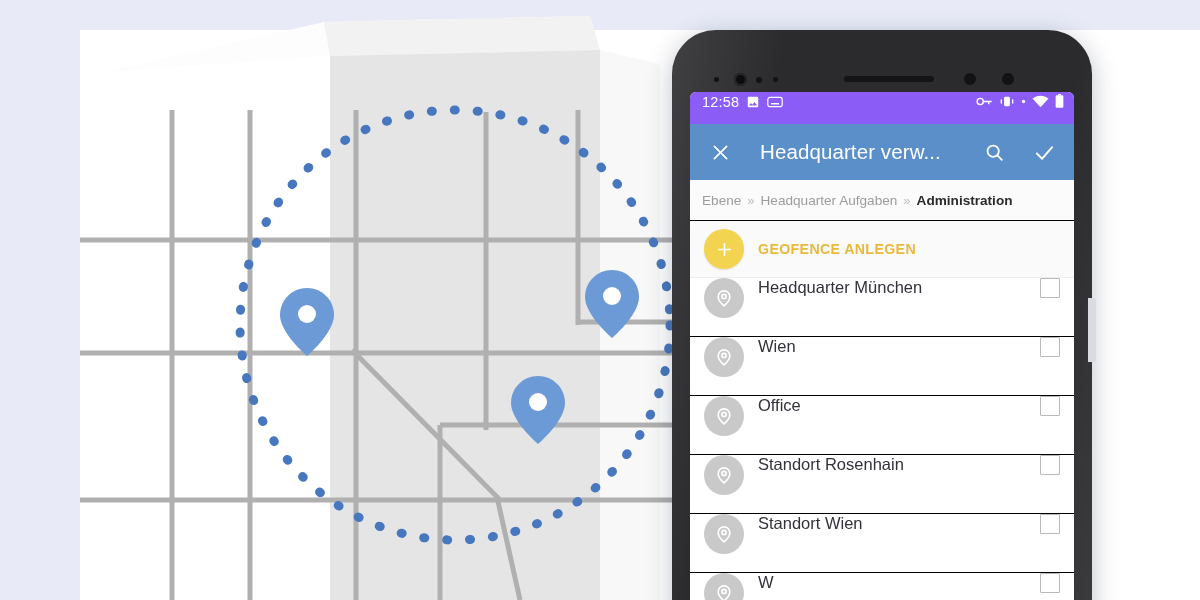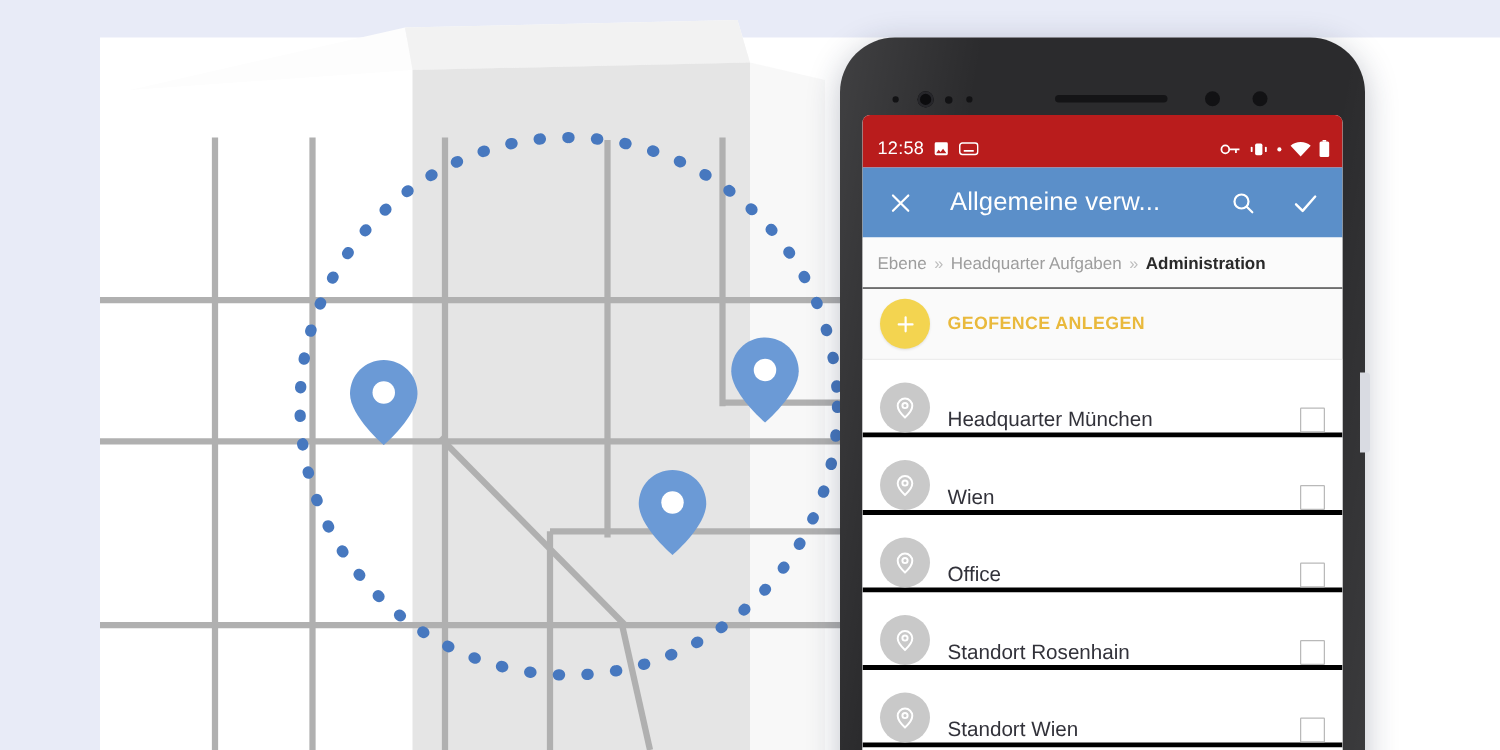--- a/index.html
+++ b/index.html
@@ -77,23 +77,23 @@
     left: 18px; top: 62px;
     width: 384px; height: 538px;
     background: #ffffff;
     overflow: hidden;
     border-radius: 6px 6px 0 0;
   }
 
   
   .status-bar {
     height: 30px;
-    background: #b91c1c;
-    display: flex; align-items: center;
-    padding: 12px 10px 0 12px;
+    background: #8b5cf6;
+    display: flex; align-items: flex-start;
+    padding: 2px 10px 0 12px;
     color: #ffffff;
     font-size: 14px;
     gap: 8px;
   }
   .status-time { font-size: 14.5px; letter-spacing: .2px; font-weight: 400; }
   .status-left { display:flex; align-items:center; gap:7px; }
   .status-right { margin-left:auto; display:flex; align-items:center; gap:6px; }
   .si { display:inline-flex; align-items:center; }
 
   
@@ -154,24 +154,24 @@
     font-size: 14.2px;
     font-weight: 700;
     letter-spacing: .35px;
     text-align: center;
   }
 
   
   .geo-list { background:#fff; }
   .geo-row {
     height: 58px;
-    display:flex; align-items:flex-end;
+    display:flex; align-items:flex-start;
     padding: 0 14px;
     gap: 14px;
-    border-bottom: 4px solid #000000;
+    border-bottom: 1px solid #000000;
     background:#fff;
     cursor:pointer;
   }
   .pin-avatar {
     width: 40px; height: 40px; border-radius:50%;
     background: #c9c9c9;
     display:flex; align-items:center; justify-content:center;
     flex:none;
   }
   .geo-name {
@@ -323,21 +323,21 @@
         </div>
       </div>
 
       <div class="app-bar">
         <div class="ab-icon">
           <svg width="21" height="21" viewBox="0 0 24 24" fill="none" stroke="#fff" stroke-width="2" stroke-linecap="round">
             <line x1="5" y1="5" x2="19" y2="19"></line>
               <line x1="19" y1="5" x2="5" y2="19"></line>
           </svg>
         </div>
-        <div class="app-bar-title">Allgemeine verw...</div>
+        <div class="app-bar-title">Headquarter verw...</div>
         <div class="ab-icon">
           <svg width="21" height="21" viewBox="0 0 24 24" fill="none" stroke="#fff" stroke-width="2" stroke-linecap="round">
             <circle cx="10.5" cy="10.5" r="6.4"></circle>
               <line x1="15.3" y1="15.3" x2="20.4" y2="20.4"></line>
           </svg>
         </div>
         <div class="ab-icon" style="margin-left:12px">
           <svg width="23" height="23" viewBox="0 0 24 24" fill="none" stroke="#fff" stroke-width="2" stroke-linecap="round" stroke-linejoin="round">
             <polyline points="4,13 9.5,18.5 20,6.5"></polyline>
           </svg>

